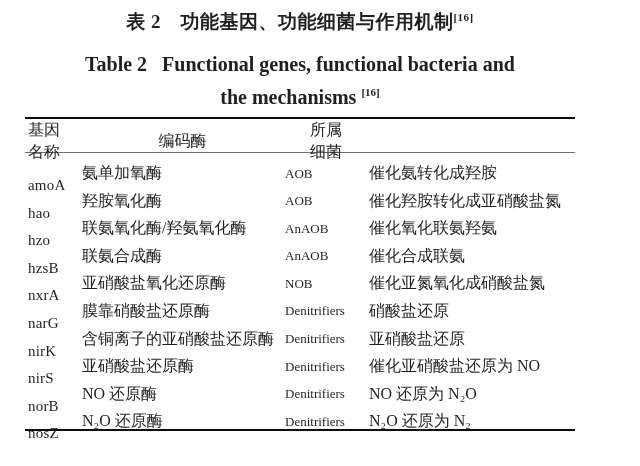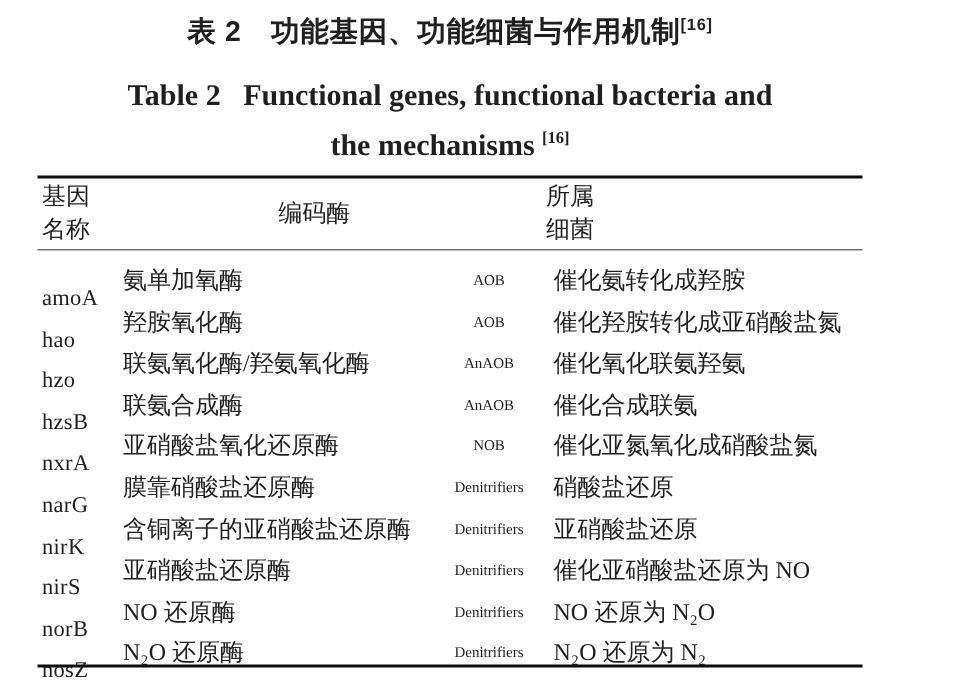--- a/index.html
+++ b/index.html
@@ -15,21 +15,21 @@
     overflow:hidden;
     color:#1f1f1f;
   }
   
   .title-block {
     position:absolute; top:8px; left:0;
     width:600px;
     text-align:center;
   }
   .title-cn {
-    font-family:Liberation Sans, sans-serif;
+    font-family:Liberation Serif, serif;
     font-weight:bold;
     font-size:19px;
     line-height:28px;
     white-space:pre;
     letter-spacing:0.5px;
   }
   .title-en {
     font-family:"Liberation Serif", "DejaVu Serif", serif;
     font-weight:bold;
     font-size:20px;
@@ -48,24 +48,23 @@
     position:absolute;
     left:25px; top:117px;
     width:550px;
     border-top:2.5px solid #0c0c0c;
     border-bottom:2.5px solid #0c0c0c;
     font-size:16px;
   }
   .tbl-header {
     display:grid;
     grid-template-columns:55px 205px 82px 1fr;
-    height:48px;
+    height:34px;
     border-bottom:1.5px solid #6e6e6e;
     align-items:center;
-    gap:27px;
   }
   .hdr-stack {
     display:flex; flex-direction:column;
     justify-content:center;
     line-height:22px;
     padding-left:3px;
   }
   .hdr-center { text-align:center; line-height:22px; }
   .hdr-center.shift-left { transform:translateX(-14px); }
   .tbl-row {
@@ -74,21 +73,21 @@
     height:27.6px;
     align-items:center;
   }
   .cell-gene {
     padding-left:3px;
     font-size:15px;
     letter-spacing:0.2px;
     margin-top:24px;
   }
   .cell-enzyme { padding-left:2px; }
-  .cell-bacteria { font-size:10px;text-align:center; }
+  .cell-bacteria { font-size:13px; }
   .cell-function { padding-left:2px; }
   
   .watermark {
     position:absolute;
     left:415px; top:420px;
     display:flex;
     align-items:center;
     z-index:5;
   }
   .wm-logo {

